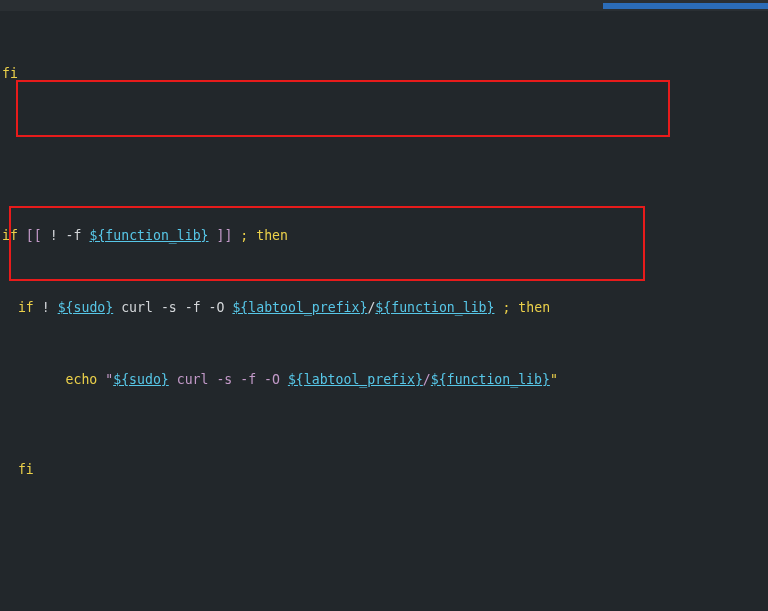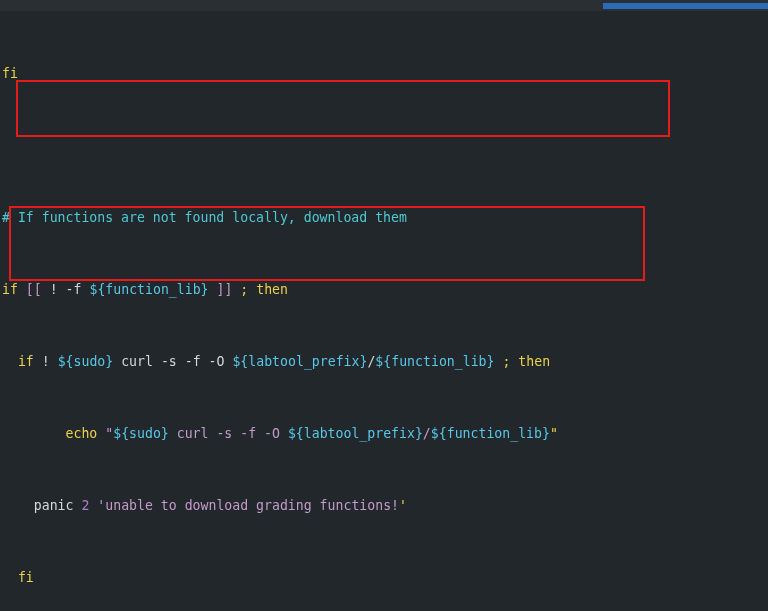--- a/index.html
+++ b/index.html
@@ -46,21 +46,21 @@
   }
   .ln {
     height: 18px;
     padding-left: 2px;
     white-space: pre;
   }
 
   
   .cmt  { color: #4ec9d4; }
   .kw   { color: #ecd14a; }
-  .var  { color: #57c7e8; }
+  .var  { color: #57c7e8; text-decoration: underline; }
   .str  { color: #c39ac9; }
   .num  { color: #b07cc6; }
   .cmd  { color: #d4d7da; margin-top: 40px; }
   .op   { color: #d4d7da; }
   .brk  { color: #c39ac9; }
   .pl   { color: #d4d7da; }
 
   
   .annot {
     position: absolute;
@@ -80,29 +80,27 @@
   <div id="scroll-track" style="background: rgb(42, 47, 51);">
     <div id="scroll-thumb" style="background: rgb(43, 108, 184); left: 603px; width: 165px;"></div>
   </div>
 
   <div id="code">
 
     <div class="ln"><span class="kw" style="color: rgb(236, 209, 74);">fi</span></div>
 
     <div class="ln"></div>
 
-    <div class="ln"><span class="cmt" style="color: rgb(78, 201, 212);"># If functions are not found locally, download them</span></div>
 
     <div class="ln"><span class="kw" style="color: rgb(236, 209, 74);">if</span><span class="pl" style="color: rgb(212, 215, 218);"> </span><span class="brk" style="color: rgb(195, 154, 201);">[[</span><span class="pl" style="color: rgb(212, 215, 218);"> </span><span class="op" style="color: rgb(212, 215, 218);">!</span><span class="pl" style="color: rgb(212, 215, 218);"> </span><span class="op" style="color: rgb(212, 215, 218);">-f</span><span class="pl" style="color: rgb(212, 215, 218);"> </span><span class="var" style="color: rgb(87, 199, 232);">${function_lib}</span><span class="pl" style="color: rgb(212, 215, 218);"> </span><span class="brk" style="color: rgb(195, 154, 201);">]]</span><span class="pl" style="color: rgb(212, 215, 218);"> </span><span class="kw" style="color: rgb(236, 209, 74);">;</span><span class="pl" style="color: rgb(212, 215, 218);"> </span><span class="kw" style="color: rgb(236, 209, 74);">then</span></div>
 
     <div class="ln"><span class="pl" style="color: rgb(212, 215, 218);">  </span><span class="kw" style="color: rgb(236, 209, 74);">if</span><span class="pl" style="color: rgb(212, 215, 218);"> </span><span class="op" style="color: rgb(212, 215, 218);">!</span><span class="pl" style="color: rgb(212, 215, 218);"> </span><span class="var" style="color: rgb(87, 199, 232);">${sudo}</span><span class="pl" style="color: rgb(212, 215, 218);"> </span><span class="cmd" style="color: rgb(212, 215, 218);">curl</span><span class="pl" style="color: rgb(212, 215, 218);"> </span><span class="op" style="color: rgb(212, 215, 218);">-s</span><span class="pl" style="color: rgb(212, 215, 218);"> </span><span class="op" style="color: rgb(212, 215, 218);">-f</span><span class="pl" style="color: rgb(212, 215, 218);"> </span><span class="op" style="color: rgb(212, 215, 218);">-O</span><span class="pl" style="color: rgb(212, 215, 218);"> </span><span class="var" style="color: rgb(87, 199, 232);">${labtool_prefix}</span><span class="pl" style="color: rgb(212, 215, 218);">/</span><span class="var" style="color: rgb(87, 199, 232);">${function_lib}</span><span class="pl" style="color: rgb(212, 215, 218);"> </span><span class="kw" style="color: rgb(236, 209, 74);">;</span><span class="pl" style="color: rgb(212, 215, 218);"> </span><span class="kw" style="color: rgb(236, 209, 74);">then</span></div>
 
     <div class="ln"><span class="pl" style="color: rgb(212, 215, 218);">        </span><span class="kw" style="color: rgb(236, 209, 74);">echo</span><span class="pl" style="color: rgb(212, 215, 218);"> </span><span class="str" style="color: rgb(195, 154, 201);">"</span><span class="var" style="color: rgb(87, 199, 232);">${sudo}</span><span class="str" style="color: rgb(195, 154, 201);"> curl -s -f -O </span><span class="var" style="color: rgb(87, 199, 232);">${labtool_prefix}</span><span class="str" style="color: rgb(195, 154, 201);">/</span><span class="var" style="color: rgb(87, 199, 232);">${function_lib}</span><span class="kw" style="color: rgb(236, 209, 74);">"</span></div>
 
-    <div class="ln"><span class="pl" style="color: rgb(212, 215, 218);">    panic </span><span class="num" style="color: rgb(176, 124, 198);">2</span><span class="pl" style="color: rgb(212, 215, 218);"> </span><span class="str" style="color: rgb(195, 154, 201);">'unable to download grading functions!</span><span class="kw" style="color: rgb(236, 209, 74);">'</span></div>
 
     <div class="ln"><span class="pl" style="color: rgb(212, 215, 218);">  </span><span class="kw" style="color: rgb(236, 209, 74);">fi</span></div>
 
     
 
     
 
     
 
     

